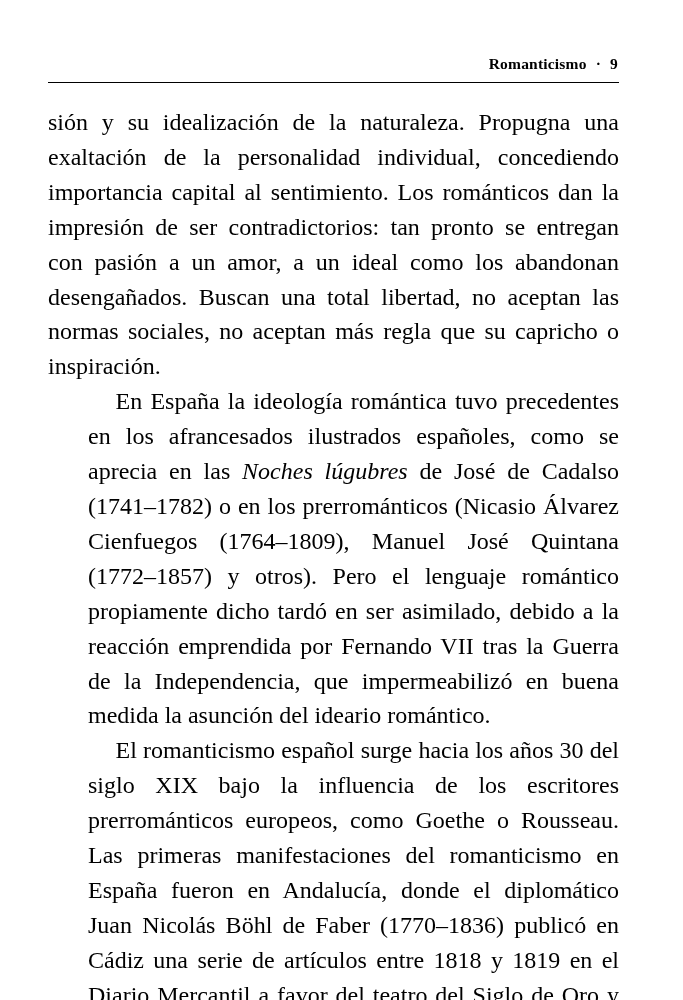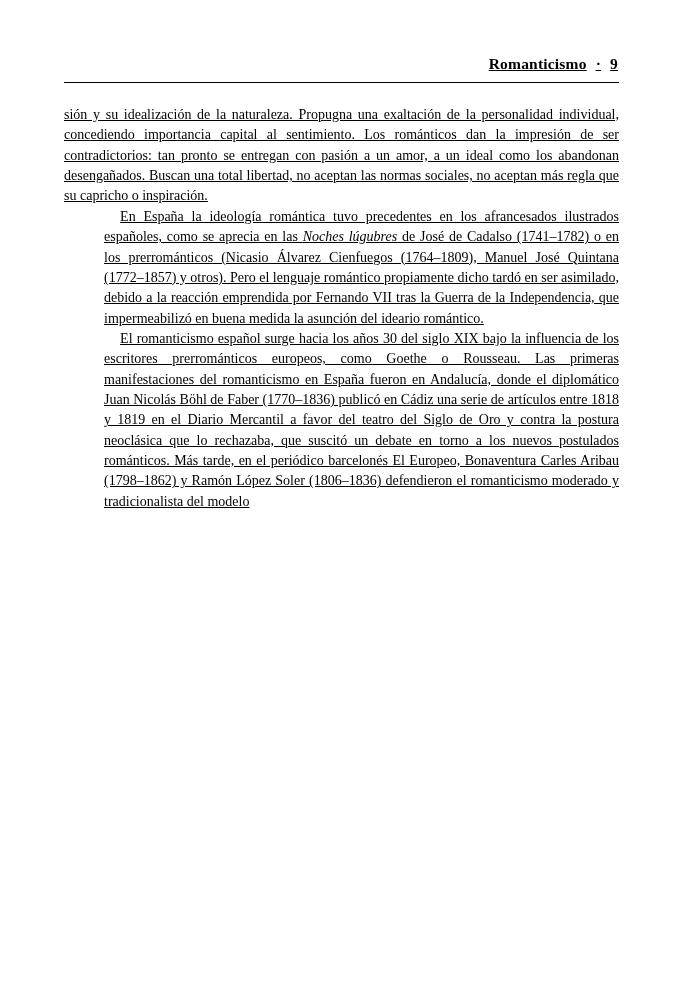--- a/index.html
+++ b/index.html
@@ -12,23 +12,22 @@
     height: 1000px;
     font-family: "Liberation Serif", "DejaVu Serif", serif;
     color: #000000;
     position: relative;
     overflow: hidden;
   }
   .page {
     width: 683px;
     height: 896px;
     box-sizing: border-box;
-    padding: 55px 64px 40px 64px;
+    padding: 55px 64px 40px 48px;
     position: relative;
-    text-decoration: underline;
   }
   .header {
     display: flex;
     justify-content: flex-end;
     align-items: baseline;
     font-size: 15.5px;
     font-weight: bold;
     letter-spacing: 0.2px;
     padding-right: 1px;
     margin-bottom: 9px;
@@ -44,21 +43,21 @@
     font-weight: bold;
   }
   .rule {
     border: 0;
     border-top: 1.2px solid #000;
     margin: 0 0 22px 0;
     width: 100%;
   }
   .body-text p {
     margin: 0;
-    font-size: 14px;
+    font-size: 24px;
     line-height: 1.455;
     text-align: justify;
     text-justify: inter-word;
     hyphens: manual;
   }
   .body-text p + p {
     text-indent: 1.15em;
     margin-left: 40px;
   }
   .body-text .first {

